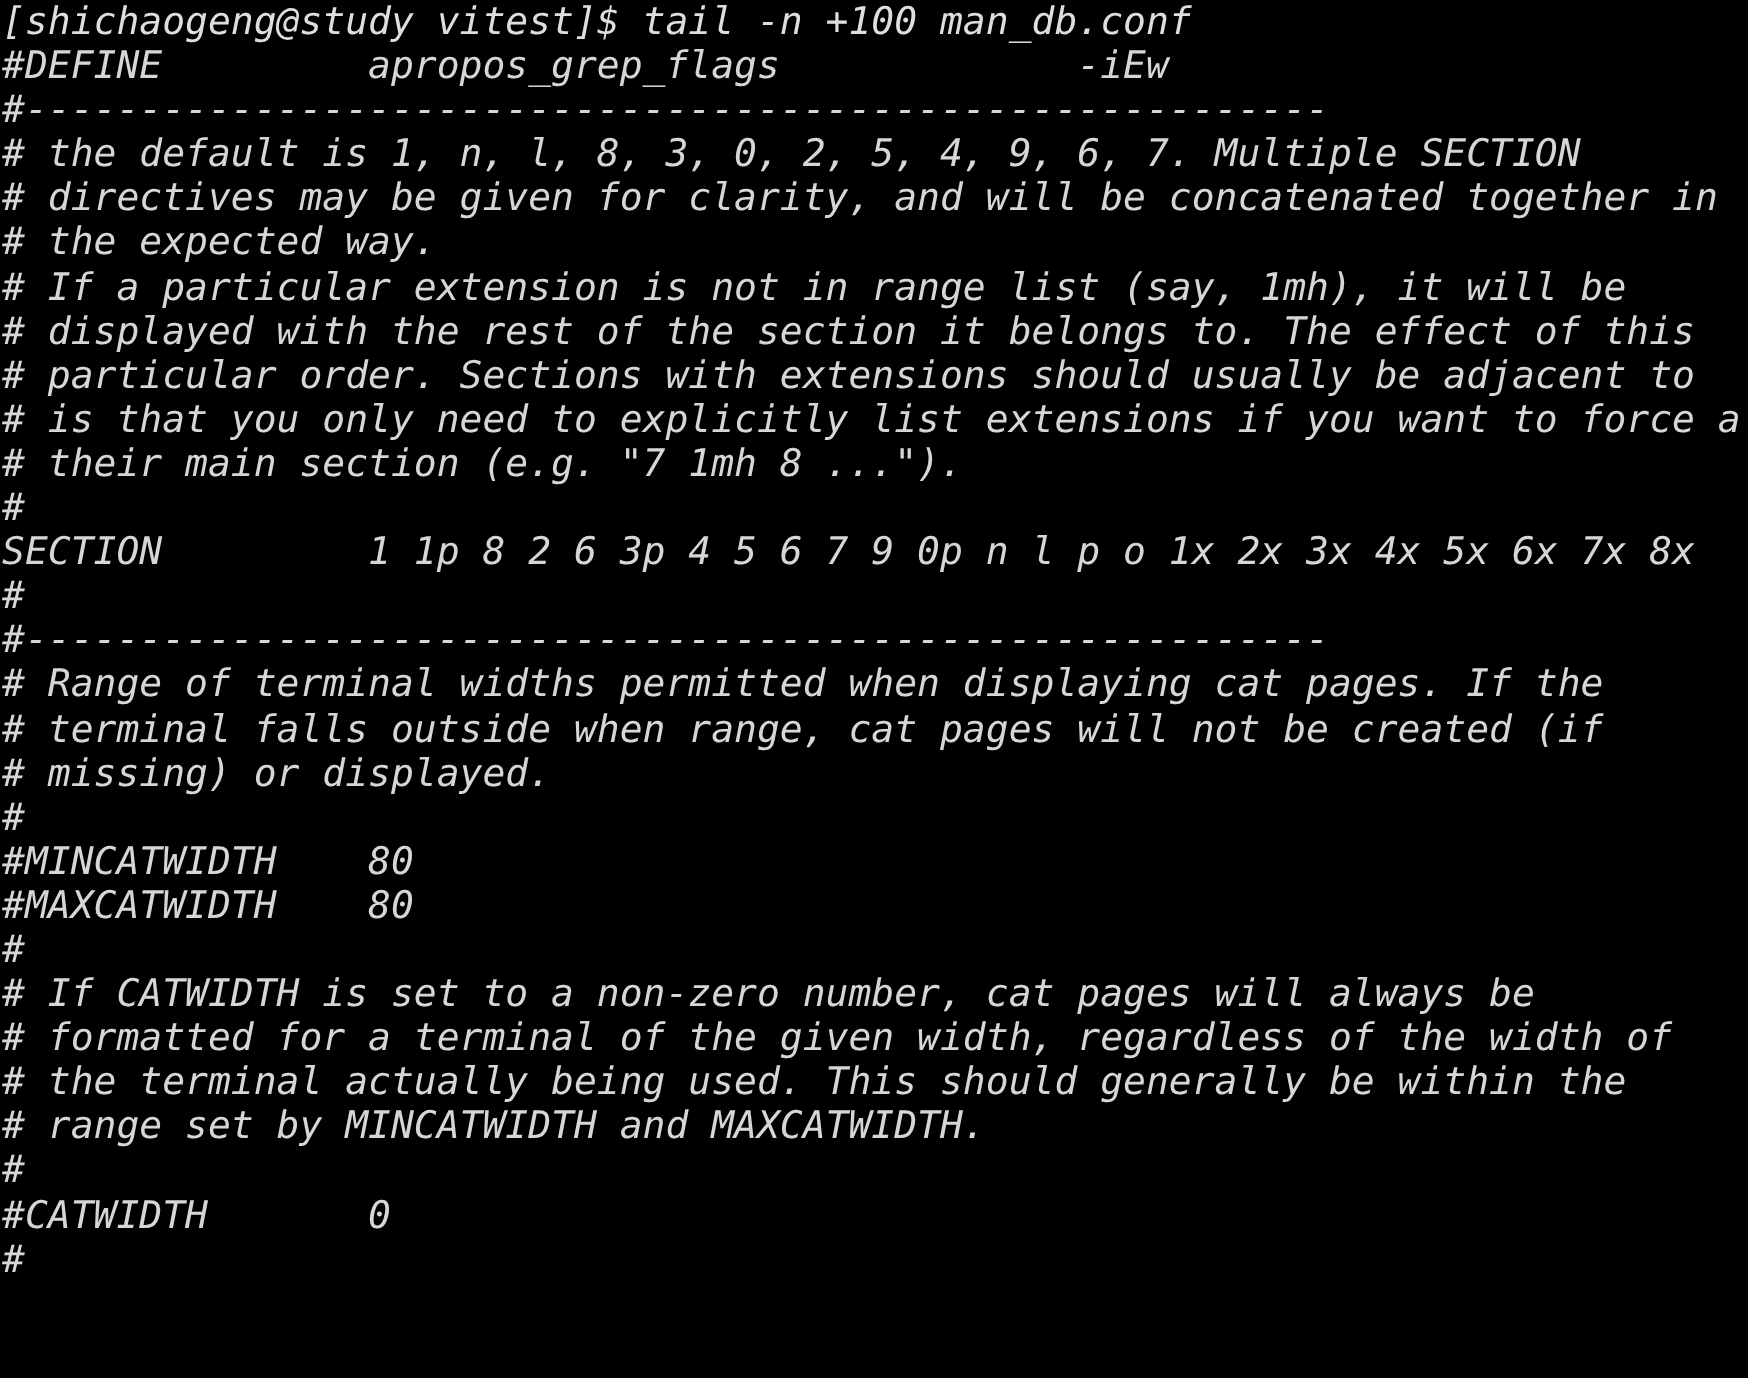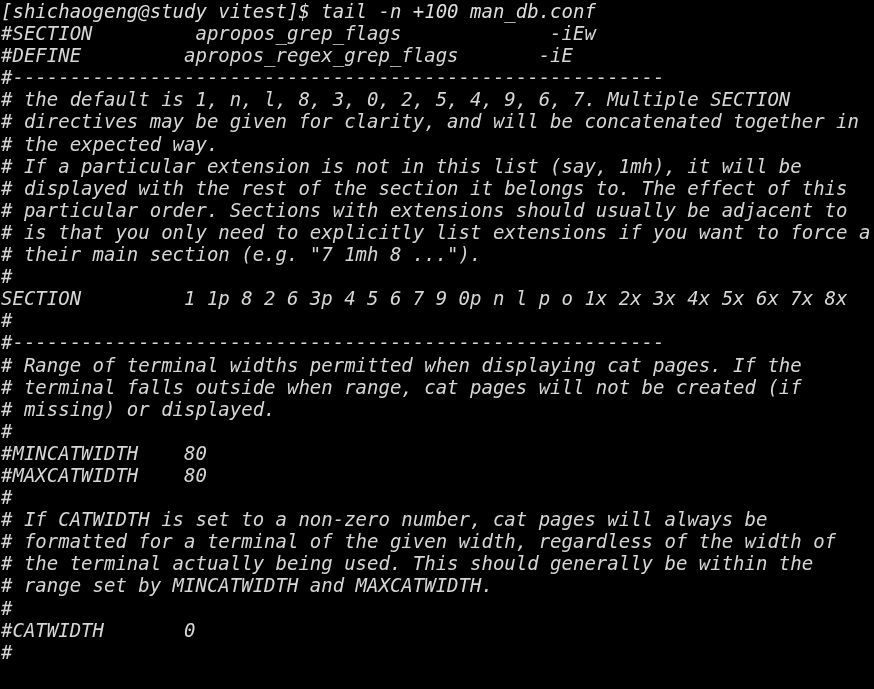--- a/index.html
+++ b/index.html
@@ -44,27 +44,26 @@
   .term-line.cmd {
     color: #dedede;
   }
 </style>
 </head>
 <body>
 
 <div id="terminal" style="color: rgb(214, 214, 214); background: rgb(0, 0, 0);">
   <div id="terminal-output">
       <div class="term-line cmd">[shichaogeng@study vitest]$ tail -n +100 man_db.conf</div>
-      <div class="term-line">#SECTION         apropos_grep_flags             -iEw</div>
-      <div class="term-line">#DEFINE         apropos_regex_grep_flags       -iE</div>
+      <div class="term-line">#DEFINE         apropos_grep_flags             -iEw</div>
       <div class="term-line">#---------------------------------------------------------</div>
       <div class="term-line"># the default is 1, n, l, 8, 3, 0, 2, 5, 4, 9, 6, 7. Multiple SECTION</div>
       <div class="term-line"># directives may be given for clarity, and will be concatenated together in</div>
       <div class="term-line"># the expected way.</div>
-      <div class="term-line"># If a particular extension is not in this list (say, 1mh), it will be</div>
+      <div class="term-line"># If a particular extension is not in range list (say, 1mh), it will be</div>
       <div class="term-line"># displayed with the rest of the section it belongs to. The effect of this</div>
       <div class="term-line"># particular order. Sections with extensions should usually be adjacent to</div>
       <div class="term-line"># is that you only need to explicitly list extensions if you want to force a</div>
       <div class="term-line"># their main section (e.g. "7 1mh 8 ...").</div>
       <div class="term-line">#</div>
       <div class="term-line">SECTION         1 1p 8 2 6 3p 4 5 6 7 9 0p n l p o 1x 2x 3x 4x 5x 6x 7x 8x</div>
       <div class="term-line">#</div>
       <div class="term-line">#---------------------------------------------------------</div>
       <div class="term-line"># Range of terminal widths permitted when displaying cat pages. If the</div>
       <div class="term-line"># terminal falls outside when range, cat pages will not be created (if</div>

